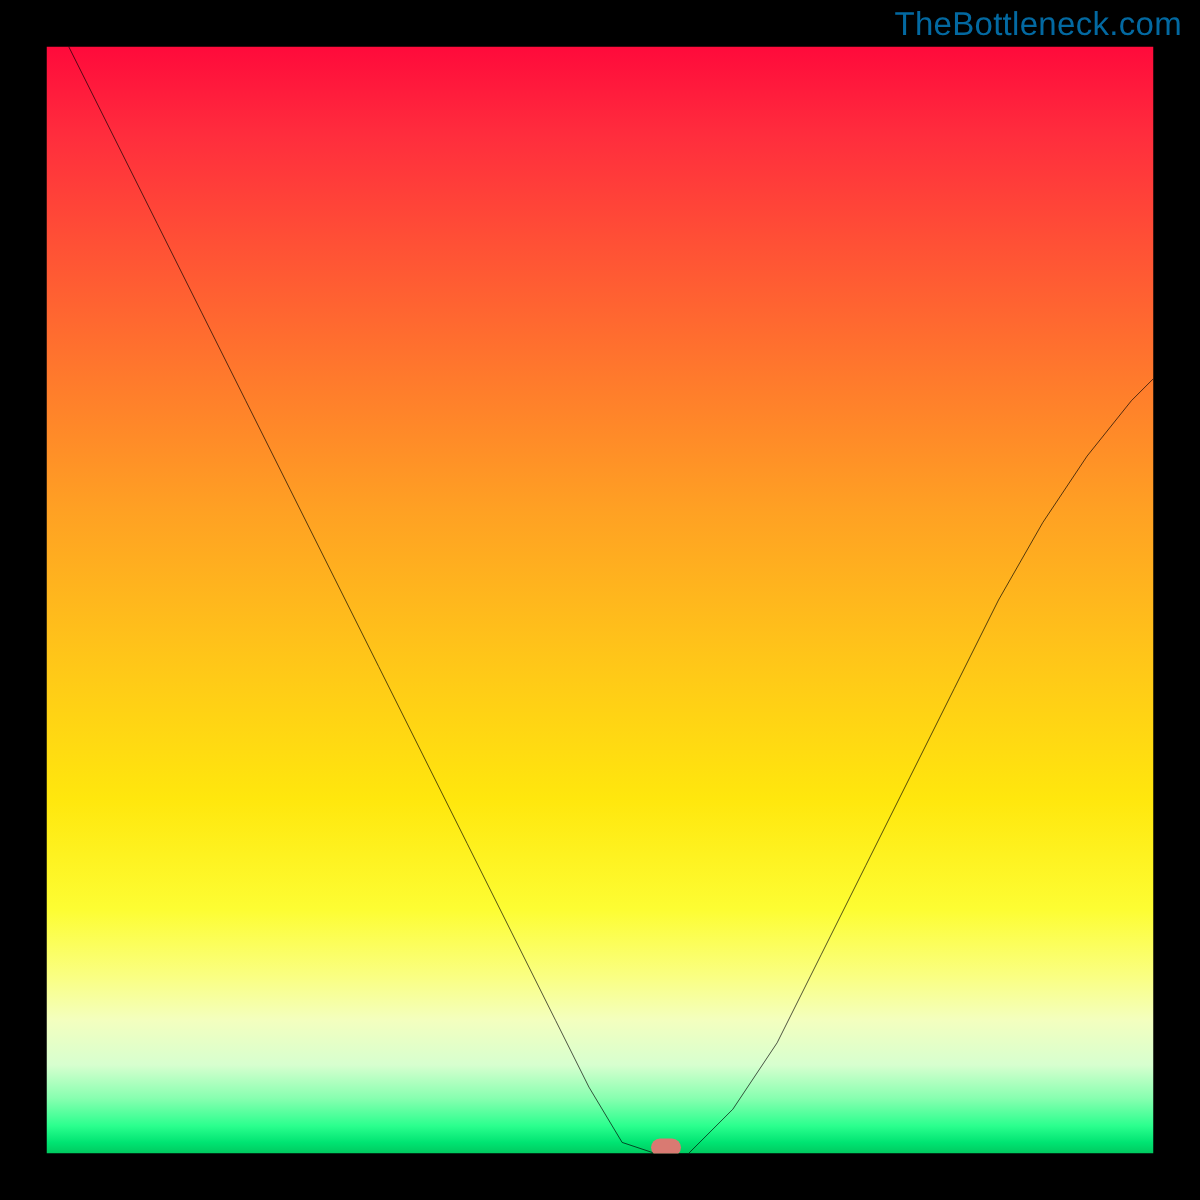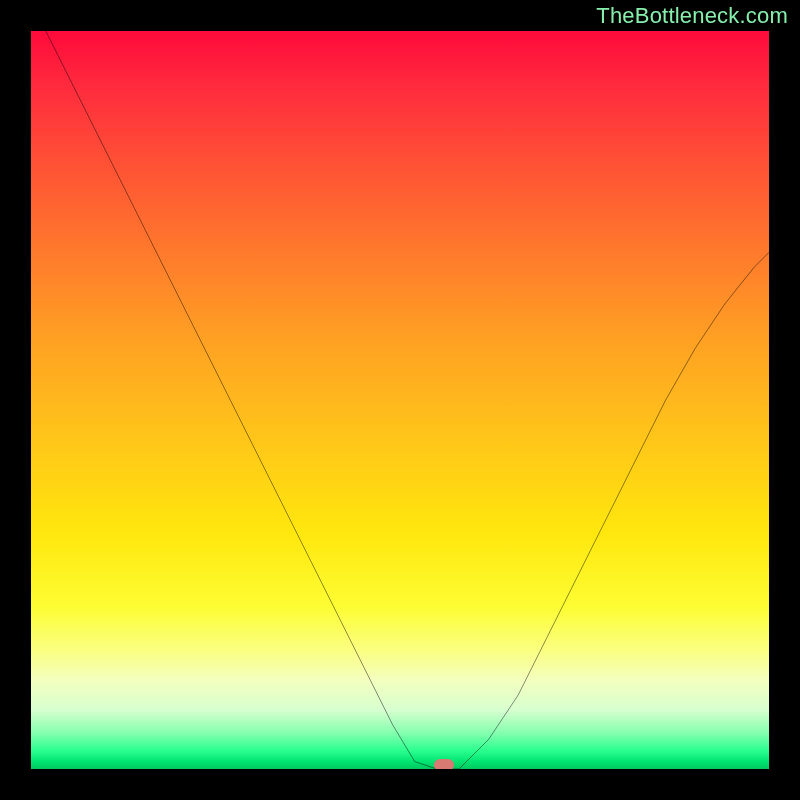--- a/index.html
+++ b/index.html
@@ -13,21 +13,21 @@
   .wrap {
     position: relative;
     width: 800px;
     height: 800px;
     background: #000;
   }
   .attribution {
     position: absolute;
     top: 3px;
     right: 12px;
-    color: #86efac;
+    color: #0369a1;
     font-size: 22px;
     letter-spacing: 0.2px;
   }
   .plot-area {
     position: absolute;
     left: 31px;
     top: 31px;
     width: 738px;
     height: 738px;
     overflow: hidden;

